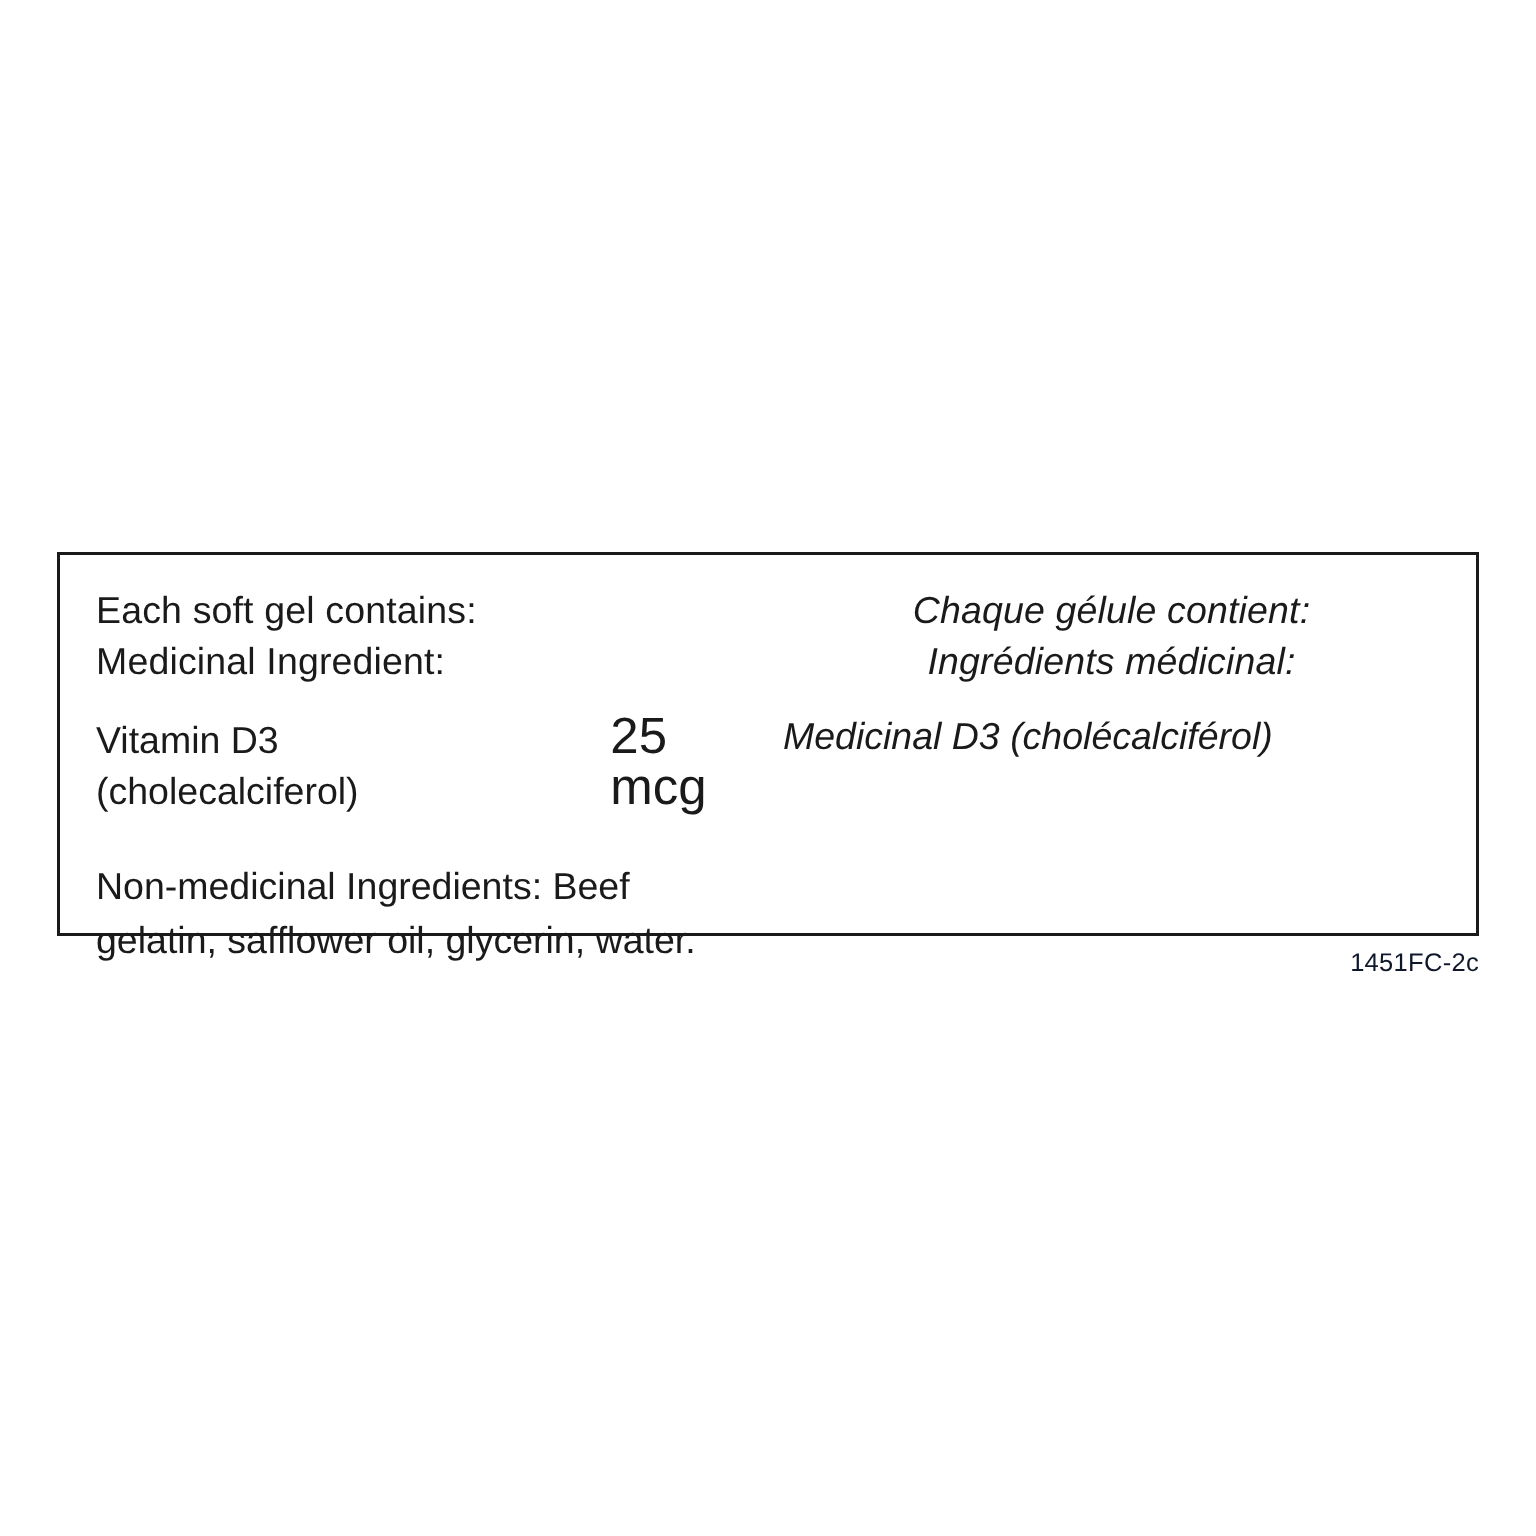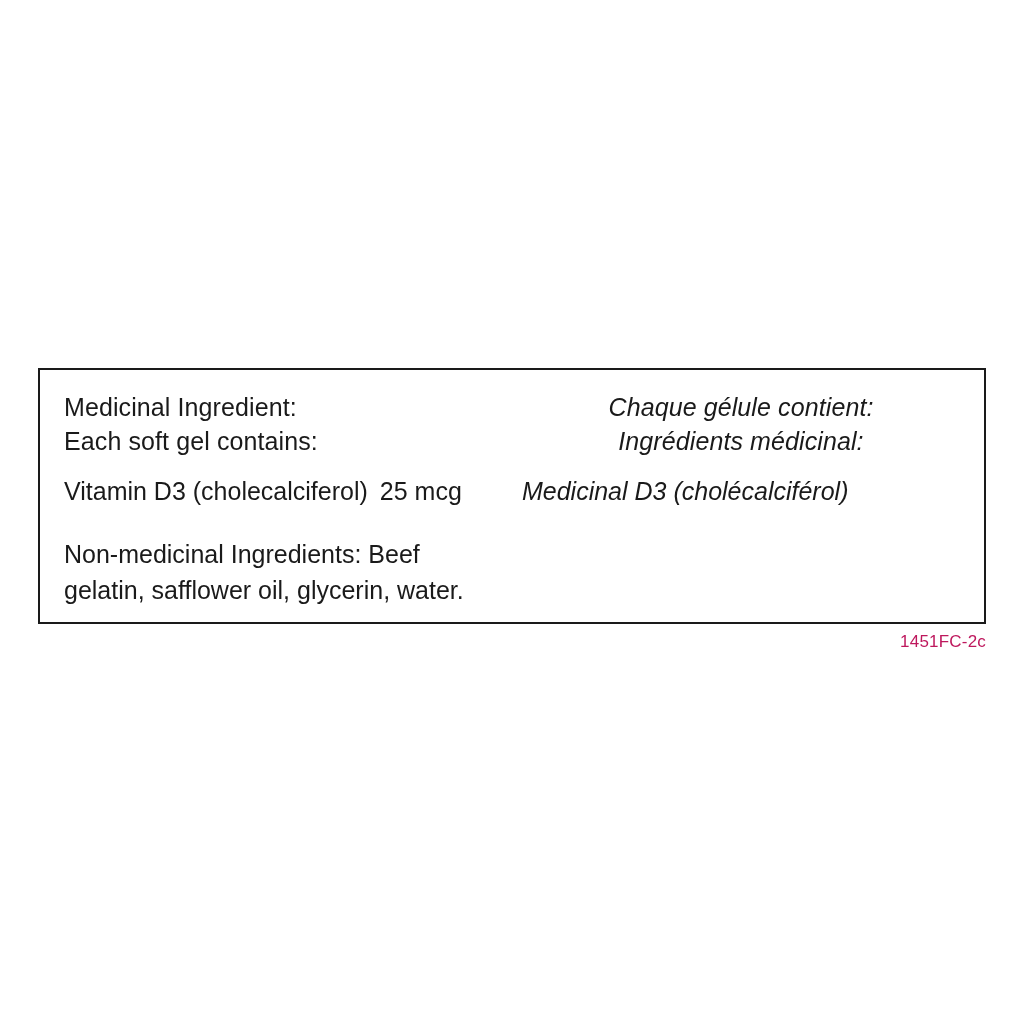--- a/index.html
+++ b/index.html
@@ -56,29 +56,30 @@
   }
 
   .gap-top {
     margin-top: 16px;
   }
 
   .row-ingredient {
     display: flex;
     flex-direction: row;
     align-items: baseline;
+    gap: 15px;
   }
   .ingredient-name {
     font-size: 25px;
     line-height: 34px;
   }
   .ingredient-amount {
-    font-size: 25px;
+    font-size: 34px;
     line-height: 34px;
-    margin-left: 12px;
+    margin-left: 36px;
   }
 
   .block-nonmed {
     font-size: 25px;
     line-height: 36px;
     margin-top: 28px;
     max-width: 440px;
   }
   .block-nonmed-fr {
     font-size: 25px;
@@ -88,32 +89,32 @@
   }
 
   .code {
     position: absolute;
     left: 0;
     top: 632px;
     width: 986px;
     text-align: right;
     font-size: 17px;
     letter-spacing: 0.2px;
-    color: #be185d;
+    color: #0f172a;
   }
 </style>
 </head>
 <body>
 
 <div class="label-panel">
   <div class="columns">
 
     <div class="col col-en">
+      <div class="line">Each soft gel contains:</div>
       <div class="line">Medicinal Ingredient:</div>
-      <div class="line">Each soft gel contains:</div>
 
       <div class="row-ingredient gap-top">
         <span class="ingredient-name">Vitamin D3 (cholecalciferol)</span>
         <span class="ingredient-amount">25 mcg</span>
       </div>
 
       <div class="block-nonmed">Non-medicinal Ingredients: Beef gelatin, safflower oil, glycerin, water.</div>
     </div>
 
     <div class="col col-fr">

